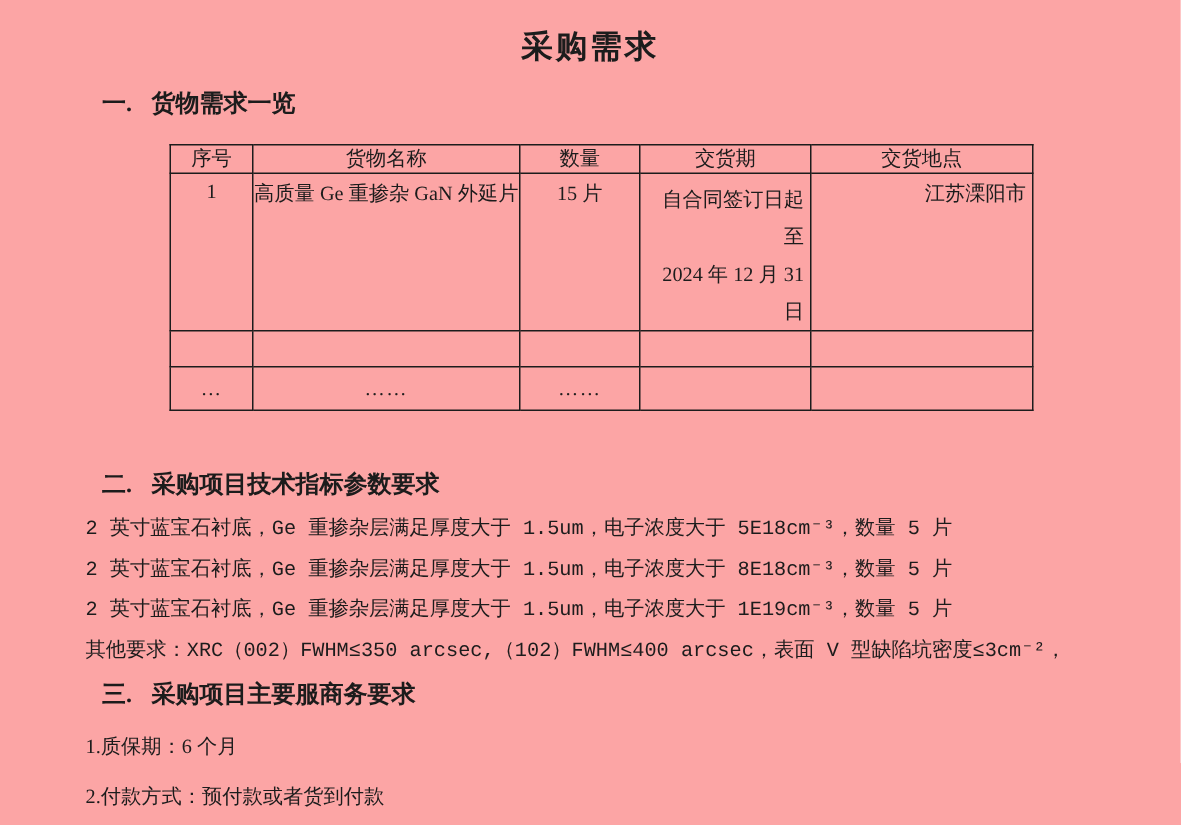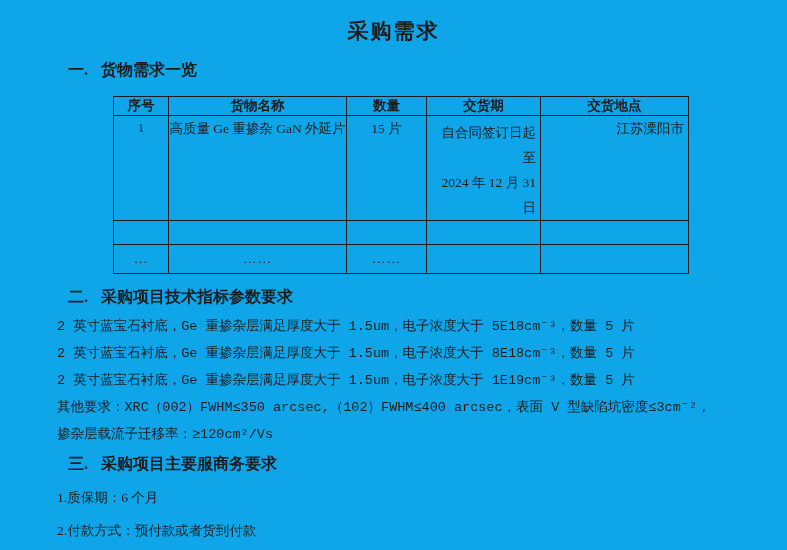--- a/index.html
+++ b/index.html
@@ -12,21 +12,21 @@
     height: 550px;
     overflow: hidden;
     font-family: "Liberation Serif", "DejaVu Serif", serif;
     color: #1c1c1c;
   }
   .page {
     box-sizing: border-box;
     width: 787px;
     height: 550px;
     padding: 16px 57px 0 57px;
-    background: #0ea5e9;
+    background: #fca5a5;
   }
   .doc-title {
     text-align: center;
     font-size: 21px;
     font-weight: bold;
     letter-spacing: 2px;
     line-height: 30px;
   }
   .sec-heading {
     font-size: 16px;
@@ -34,37 +34,37 @@
     line-height: 22px;
   }
   .sec-heading .marker {
     display: inline-block;
   }
   .sec-heading .htext {
     display: inline-block;
     margin-left: 13px;
   }
   .h1 { margin: 13px 0 12px 11px; }
-  .h2 { margin: 12px 0 0 11px; }
+  .h2 { margin: 39px 0 0 11px; }
   .h3 { margin: 5px 0 0 11px; }
 
   table.goods {
     border-collapse: collapse;
     table-layout: fixed;
     margin: 15px 0 0 56px;
     width: 575px;
     font-size: 13.5px;
     color: #1c1c1c;
   }
   table.goods td {
     border: 1.5px solid #1c1c1c;
     padding: 0;
     overflow: hidden;
   }
-  tr.t-header { height: 16px; font-weight: bold; }
+  tr.t-header { height: 16px; }
   tr.t-row1   { height: 50px; }
   tr.t-empty  { height: 24px; }
   tr.t-dots   { height: 29px; }
   tr.t-header td {
     text-align: center;
     vertical-align: middle;
   }
   tr.t-row1 td {
     vertical-align: top;
     padding-top: 4px;
@@ -150,21 +150,20 @@
 
   <div class="sec-heading h2">
     <span class="marker">二.</span><span class="htext">采购项目技术指标参数要求</span>
   </div>
 
   <div class="paras">
     <div class="para">2 英寸蓝宝石衬底，Ge 重掺杂层满足厚度大于 1.5um，电子浓度大于 5E18cm⁻³，数量 5 片</div>
     <div class="para">2 英寸蓝宝石衬底，Ge 重掺杂层满足厚度大于 1.5um，电子浓度大于 8E18cm⁻³，数量 5 片</div>
     <div class="para">2 英寸蓝宝石衬底，Ge 重掺杂层满足厚度大于 1.5um，电子浓度大于 1E19cm⁻³，数量 5 片</div>
     <div class="para">其他要求：XRC（002）FWHM≤350 arcsec,（102）FWHM≤400 arcsec，表面 V 型缺陷坑密度≤3cm⁻²，</div>
-    <div class="para">掺杂层载流子迁移率：≥120cm²/Vs</div>
   </div>
 
   <div class="sec-heading h3">
     <span class="marker">三.</span><span class="htext">采购项目主要服商务要求</span>
   </div>
 
   <div class="items">
     <div class="item">1.质保期：6 个月</div>
     <div class="item">2.付款方式：预付款或者货到付款</div>
 

